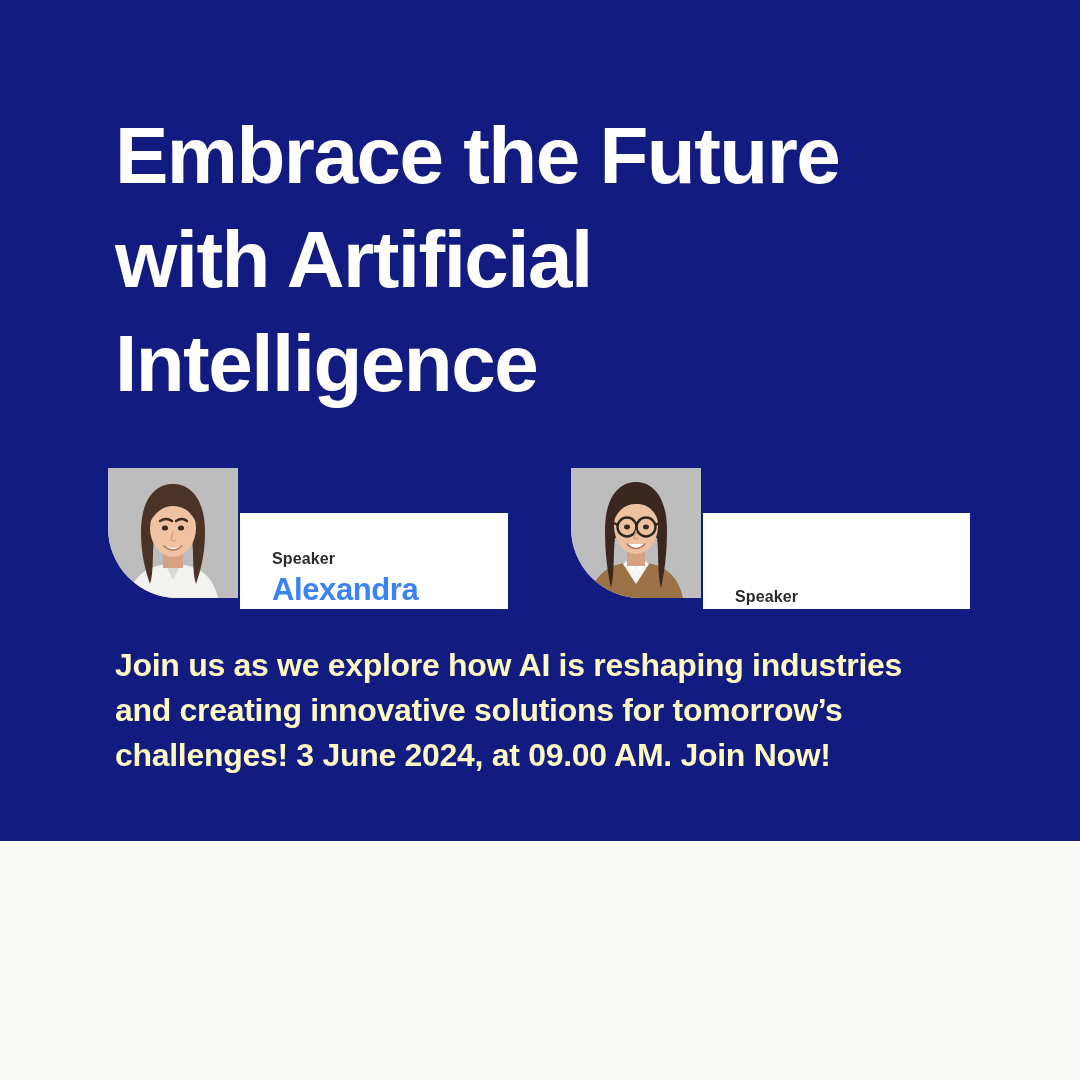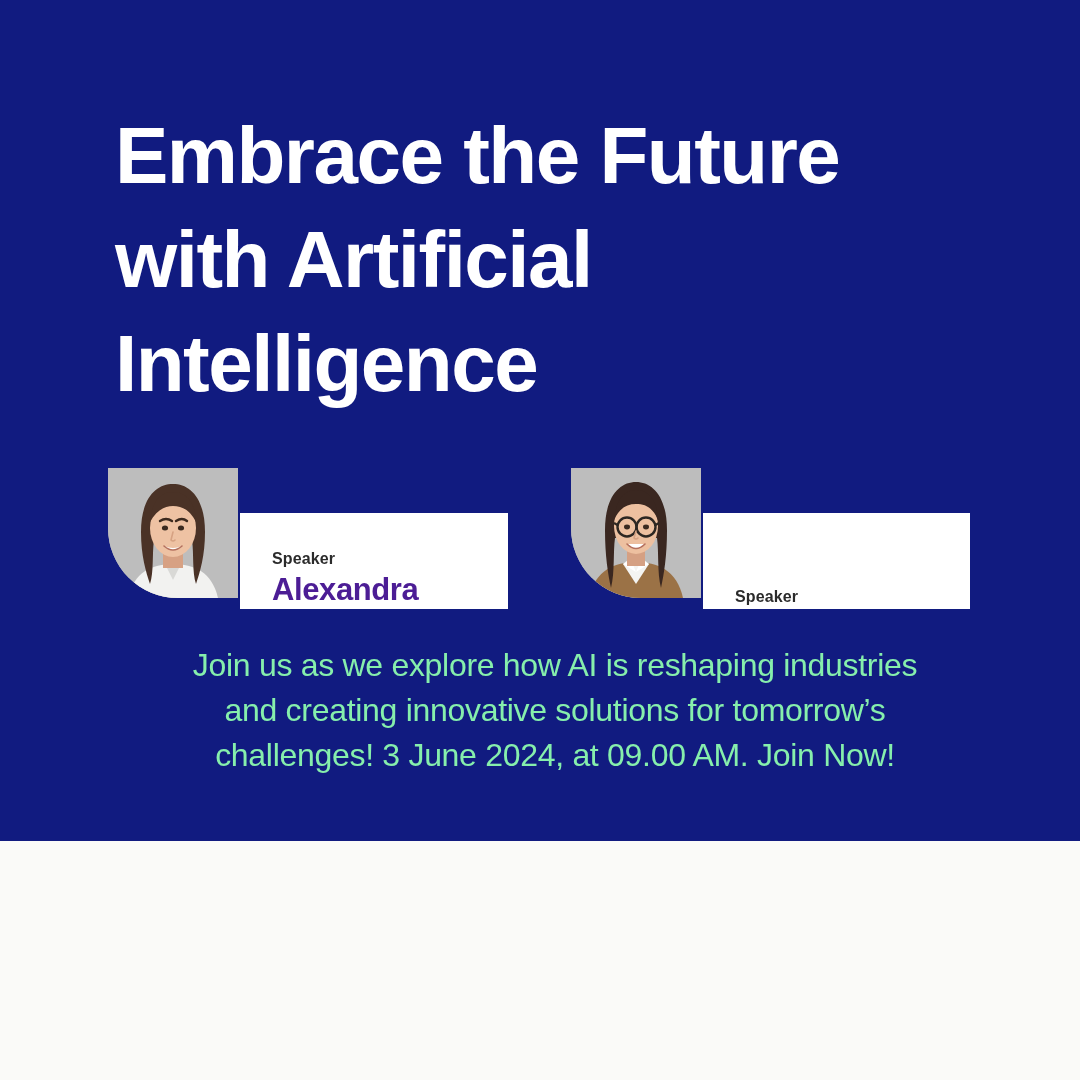--- a/index.html
+++ b/index.html
@@ -93,40 +93,39 @@
 
   .speaker-role {
     color: #2b2b2b;
     font-size: 16px;
     font-weight: 700;
     letter-spacing: 0.1px;
     line-height: 20px;
     margin-bottom: 2px;
   }
   .speaker-name {
-    color: #4c1d95;
+    color: #3b82f6;
     font-size: 31px;
     font-weight: 700;
     letter-spacing: -0.4px;
     line-height: 38px;
   }
 
   
   .body-copy {
     position: absolute;
     left: 115px;
     top: 643px;
     width: 880px;
-    color: #86efac;
+    color: #fef9c3;
     font-size: 32px;
-    font-weight: 400;
+    font-weight: 700;
     line-height: 45px;
     letter-spacing: -0.3px;
     white-space: pre-line;
-    text-align: center;
   }
 
   
   .footer {
     position: absolute;
     left: 0;
     top: 841px;
     width: 1080px;
     height: 239px;
     background: #fafaf8;

